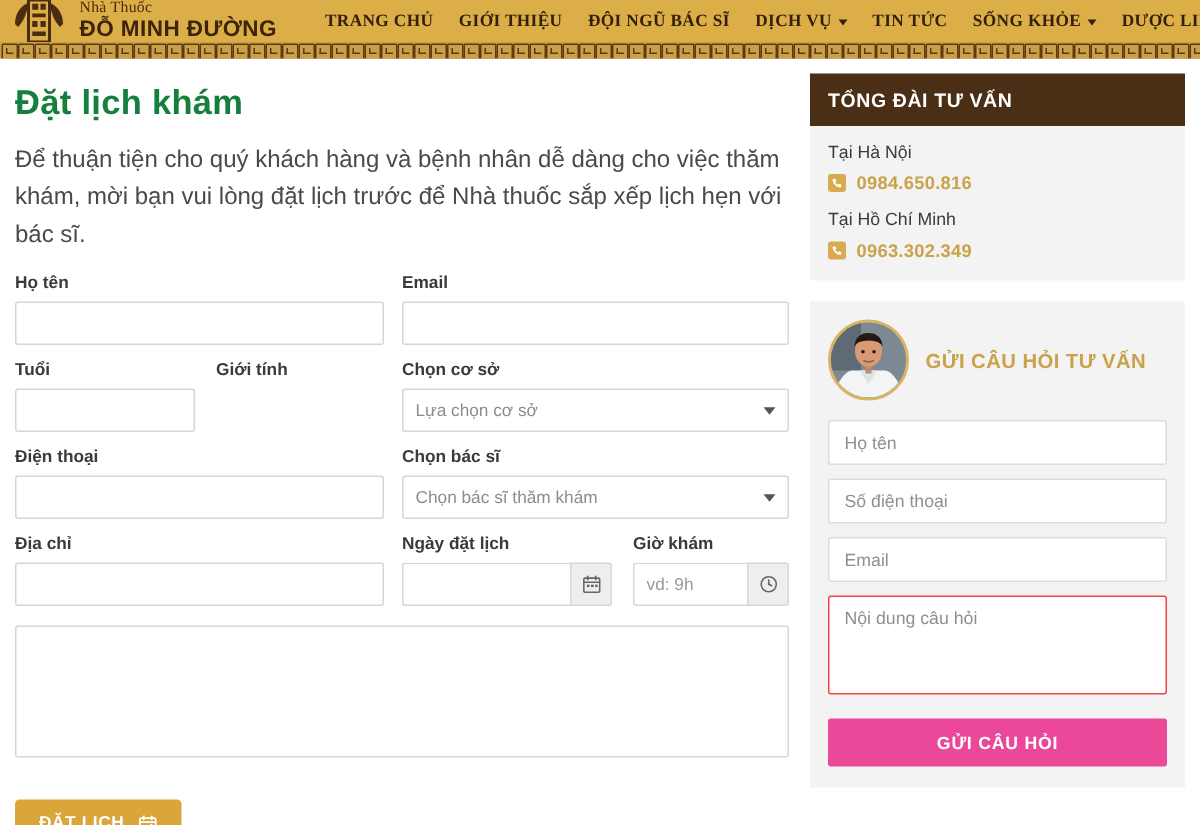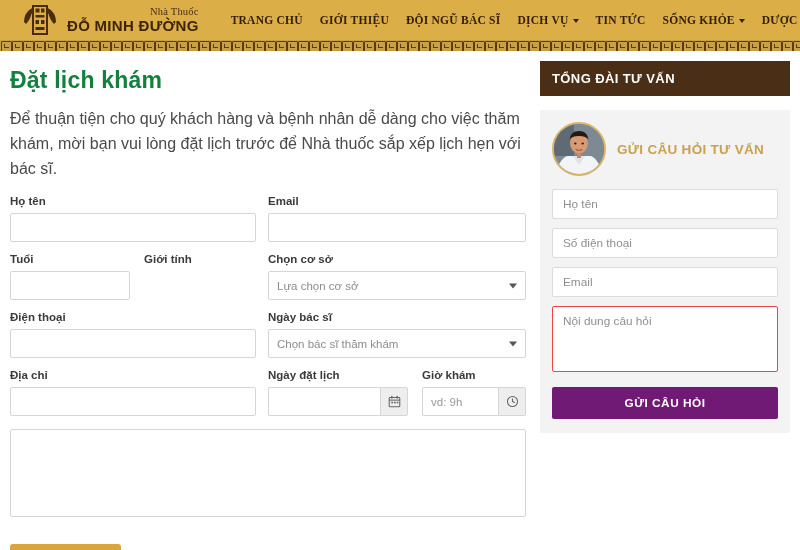--- a/index.html
+++ b/index.html
@@ -8,27 +8,26 @@
     width: 800px; height: 550px;
     font-family: "Liberation Sans", sans-serif;
     background: #ffffff;
     overflow: hidden;
     color: #333;
   }
 
   
   .header {
     position: relative;
-    height: 40px;
+    height: 28px;
     background: linear-gradient(180deg, #e0b martial 0%, #dcae47 100%);
     background: #dcae47;
     display: flex;
     align-items: center;
-    padding: 0 0 0 22px;
-    text-align: right;
+    padding: 0 0 0 8px;
   }
   .brand { display: flex; align-items: center; gap: 9px; flex: 0 0 auto; }
   .logo-mark {
     width: 36px; height: 36px;
     position: relative;
     flex: 0 0 auto;
   }
   .brand-text { line-height: 1.05; }
   .brand-top {
     font-family: "Liberation Serif", serif;
@@ -223,21 +222,21 @@
   .qa-ta {
     width: 100%; height: 66px; margin-bottom: 11px;
     border: 1px solid #ef4444; background: #fff;
     font-size: 11.8px; color: #555; padding: 7px 10px;
     border-radius: 2px; outline: none; resize: none;
     font-family: "Liberation Sans", sans-serif;
   }
   .qa-ta::placeholder { color: #8f8f8f; }
   .qa-btn {
     width: 100%; height: 32px;
-    background: #701a75; color: #fff; border: none; border-radius: 2px;
+    background: #ec4899; color: #fff; border: none; border-radius: 2px;
     font-size: 11.8px; font-weight: bold; letter-spacing: .5px;
     cursor: pointer; text-transform: uppercase;
     font-family: "Liberation Sans", sans-serif;
   }
 </style>
 </head>
 <body>
 
 <div class="header">
   <div class="brand">
@@ -415,21 +414,21 @@
 
         <div class="field">
           <label class="flabel">Chọn cơ sở</label>
           <div class="select-wrap">
             <input class="inp" type="text" readonly="" value="Lựa chọn cơ sở" style="">
             <span class="sel-caret"></span>
           </div>
         </div>
 
         <div class="field">
-          <label class="flabel">Ngày bác sĩ</label>
+          <label class="flabel">Chọn bác sĩ</label>
           <div class="select-wrap">
             <input class="inp" type="text" readonly="" value="Chọn bác sĩ thăm khám" style="">
             <span class="sel-caret"></span>
           </div>
         </div>
 
         <div class="row-dt">
           <div class="field dt-date">
             <label class="flabel">Ngày đặt lịch</label>
             <div class="input-group">
@@ -479,20 +478,40 @@
         <line x1="11.3" y1="1.6" x2="11.3" y2="4" stroke="#fff" stroke-width="1.5" stroke-linecap="round"></line>
         <polyline points="5.2,10.4 7.2,12.2 11,8.4" fill="none" stroke="#fff" stroke-width="1.5" stroke-linecap="round" stroke-linejoin="round"></polyline>
       </svg>
     </button>
   </div>
 
   <div class="side-col">
 
     <div class="card">
       <div class="card-head">TỔNG ĐÀI TƯ VẤN</div>
+      <div class="card-body">
+        <div class="loc-name">Tại Hà Nội</div>
+        <div class="phone-row">
+          <span class="phone-ico">
+            <svg width="8" height="8" viewBox="0 0 16 16">
+              <path d="M3 2.5h3l1.3 3.2-1.8 1.2a9 9 0 0 0 3.6 3.6l1.2-1.8 3.2 1.3v3c0 .6-.5 1-1.1 1A11.5 11.5 0 0 1 2 3.6c0-.6.4-1.1 1-1.1z" fill="#fff"></path>
+            </svg>
+          </span>
+          <span class="phone-num">0984.650.816</span>
+        </div>
+        <div class="loc-name">Tại Hồ Chí Minh</div>
+        <div class="phone-row" style="margin-bottom:0;">
+          <span class="phone-ico">
+            <svg width="8" height="8" viewBox="0 0 16 16">
+              <path d="M3 2.5h3l1.3 3.2-1.8 1.2a9 9 0 0 0 3.6 3.6l1.2-1.8 3.2 1.3v3c0 .6-.5 1-1.1 1A11.5 11.5 0 0 1 2 3.6c0-.6.4-1.1 1-1.1z" fill="#fff"></path>
+            </svg>
+          </span>
+          <span class="phone-num">0963.302.349</span>
+        </div>
+      </div>
     </div>
 
     <div class="qa-card">
       <div class="qa-head">
         <div class="avatar">
           <svg width="50" height="50" viewBox="0 0 50 50">
             <rect x="0" y="0" width="50" height="50" fill="#7d8a94"></rect>
             <rect x="0" y="0" width="20" height="32" fill="#5e6b74"></rect>
             <path d="M0 50 q8 -18 14 -18 l22 0 q6 0 14 18 z" fill="#f2f4f6"></path>
             <path d="M19 32 l6 9 6 -9 z" fill="#dfe3e6"></path>

